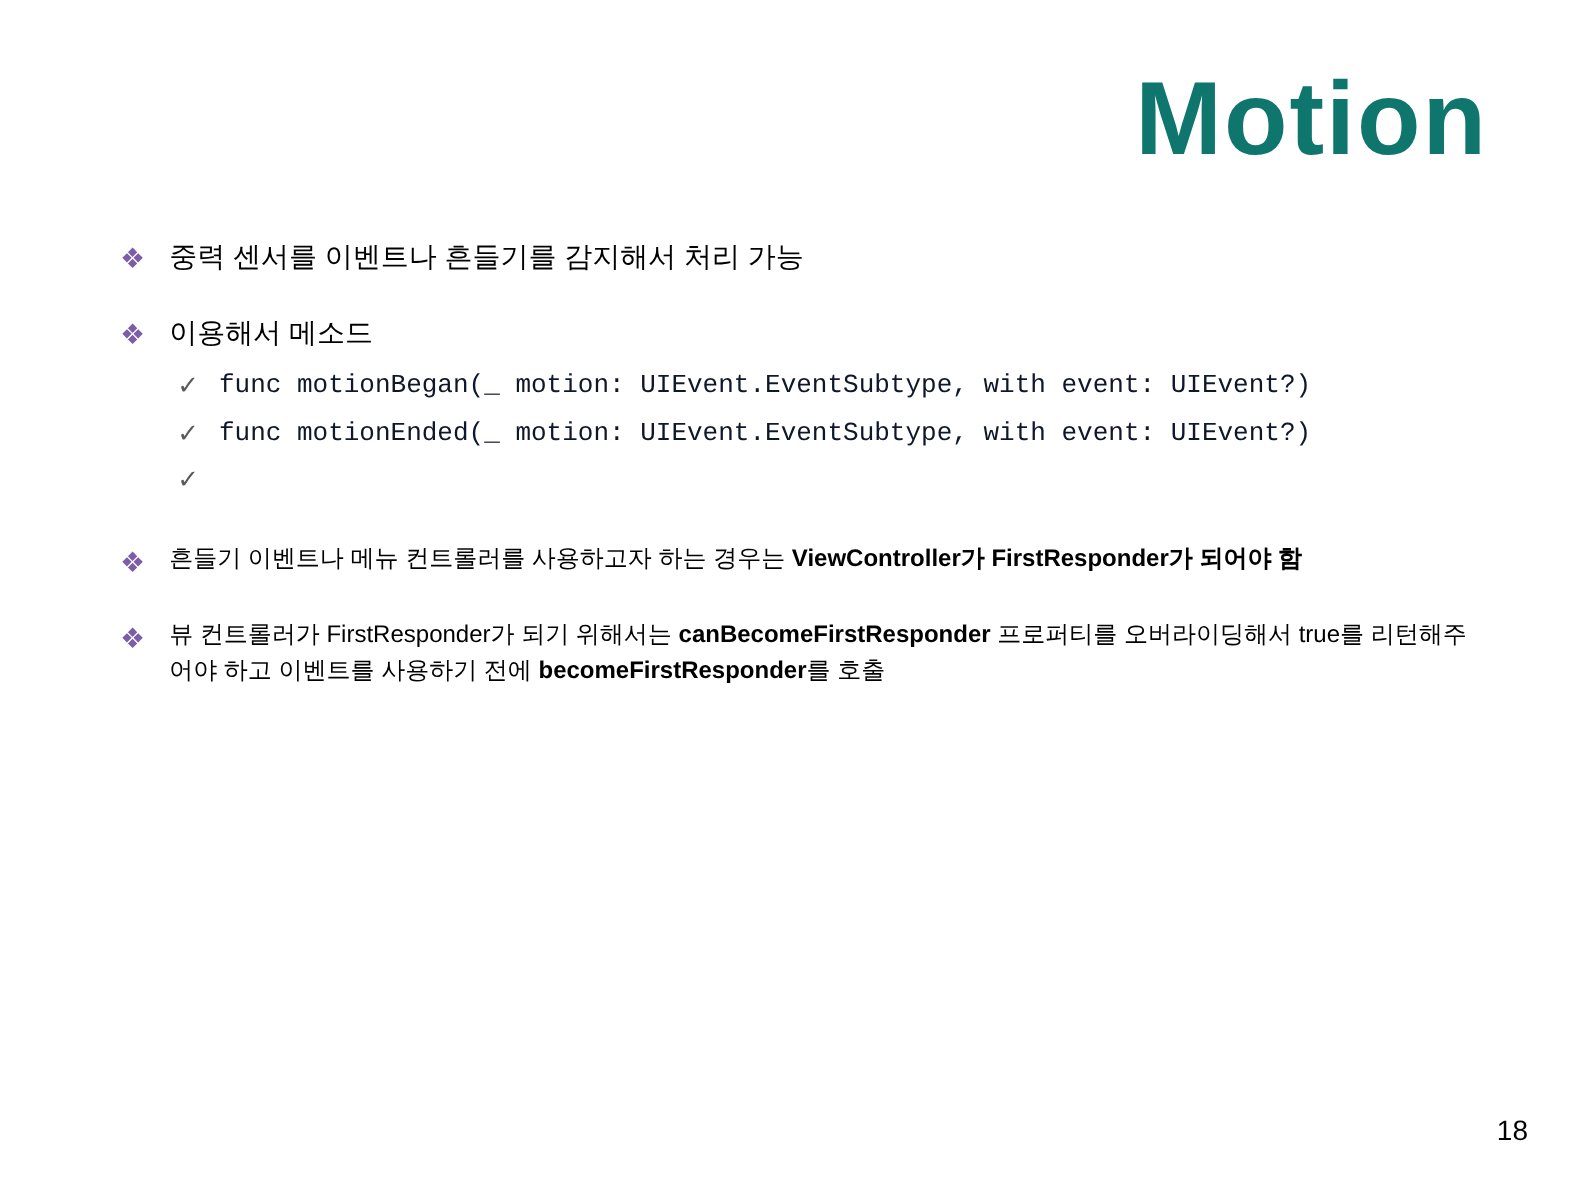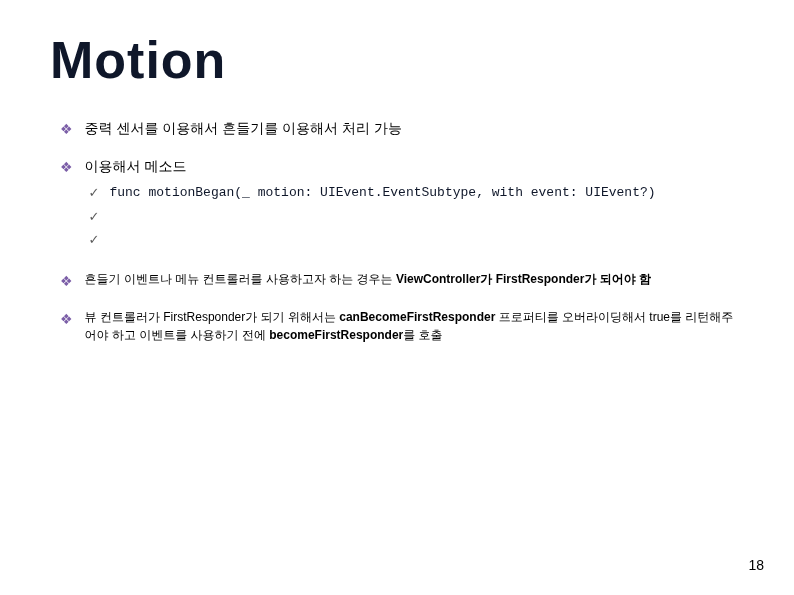--- a/index.html
+++ b/index.html
@@ -19,24 +19,24 @@
 
     .slide {
       width: 794px;
       height: 595px;
       background: #ffffff;
       padding: 30px 50px;
       position: relative;
     }
 
     .title {
-      text-align: left;
+      text-align: right;
       font-size: 52px;
       font-weight: 900;
-      color: #0f172a;
+      color: #0f766e;
       margin-bottom: 28px;
       font-family: Arial, 'Malgun Gothic', sans-serif;
       letter-spacing: 1px;
     }
 
     .content {
       padding: 0 10px;
     }
 
     .bullet-item {
@@ -107,34 +107,35 @@
 </head>
 <body>
 
 <div class="slide">
   <h1 class="title">Motion</h1>
 
   <div class="content">
 
     <div class="bullet-item">
       <span class="bullet-diamond">❖</span>
-      <span class="bullet-text">중력 센서를 이용해서 흔들기를 이용해서 처리 가능</span>
+      <span class="bullet-text">중력 센서를 이벤트나 흔들기를 감지해서 처리 가능</span>
     </div>
 
     <div class="bullet-item">
       <span class="bullet-diamond">❖</span>
       <div class="bullet-text">
         <span>이용해서 메소드</span>
         <div class="sub-list">
           <div class="sub-item">
             <span class="check-icon">✓</span>
             <span class="sub-text">func motionBegan(_ motion: UIEvent.EventSubtype, with event: UIEvent?)</span>
           </div>
           <div class="sub-item">
             <span class="check-icon">✓</span>
+            <span class="sub-text">func motionEnded(_ motion: UIEvent.EventSubtype, with event: UIEvent?)</span>
           </div>
           <div class="sub-item">
             <span class="check-icon">✓</span>
           </div>
         </div>
       </div>
     </div>
 
     <div class="bullet-item">
       <span class="bullet-diamond">❖</span>

